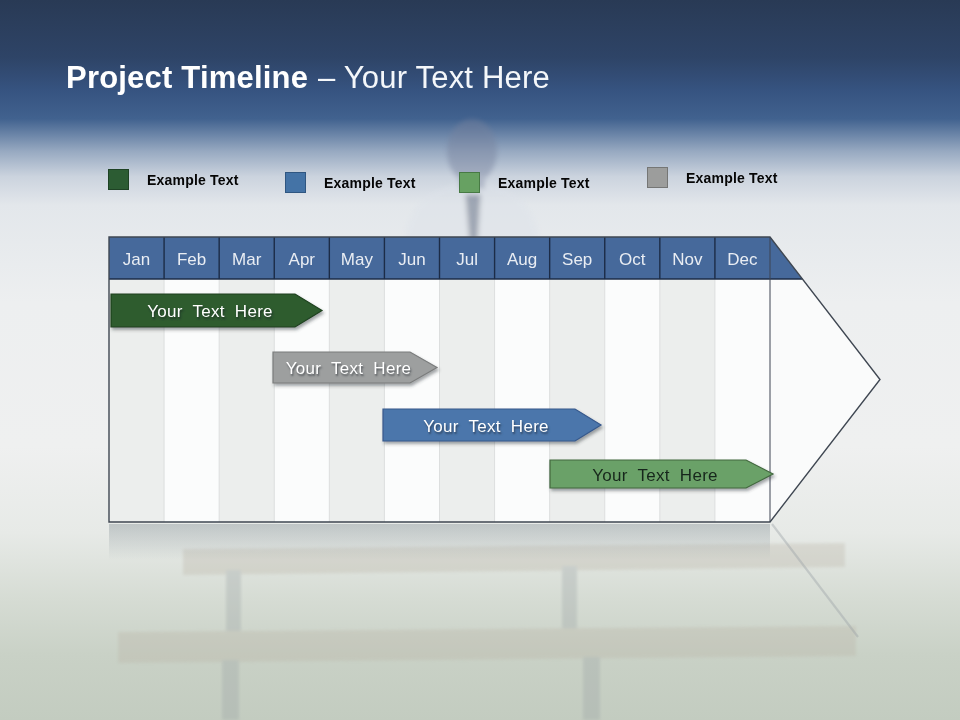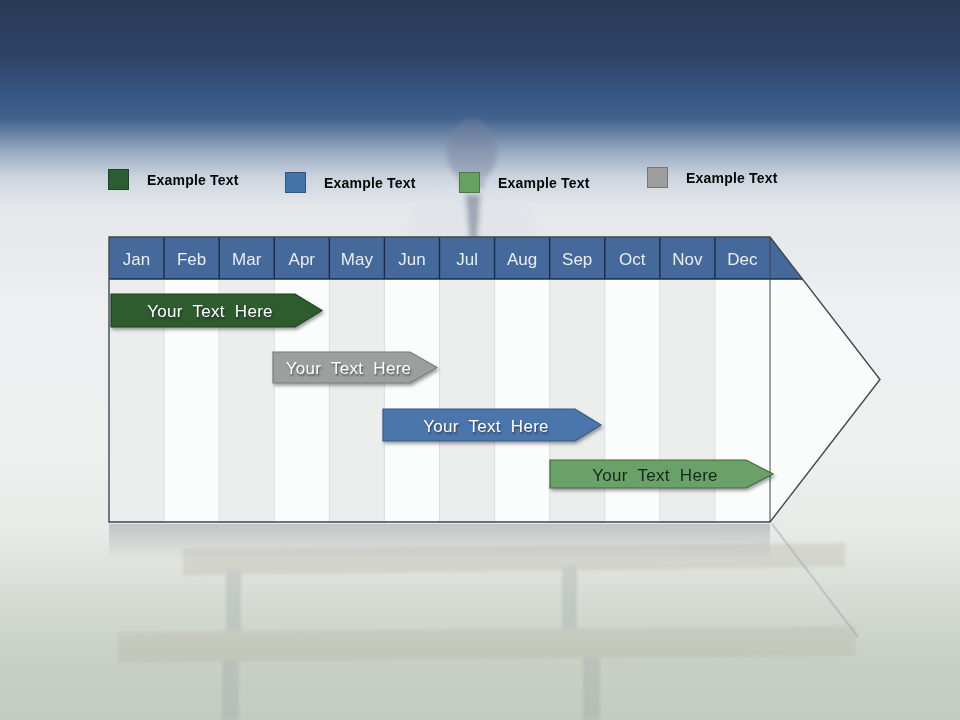--- a/index.html
+++ b/index.html
@@ -140,20 +140,23 @@
           <text x="655" y="475" text-anchor="middle" dominant-baseline="central" class="bar-label" fill="#17281C">Your Text Here</text>
         </g>
       </g>
 
     <g>
       <rect x="109" y="524" width="661" height="36" fill="url(#reflGrad)"></rect>
       <line x1="772" y1="524" x2="858" y2="637" stroke="#9AA1A6" stroke-width="2.2" opacity="0.4"></line>
     </g>
   </svg>
 
+  <div class="title">
+    <span class="bold">Project Timeline</span><span class="rest">– Your Text Here</span>
+  </div>
 
   <div id="legend">
       <div class="legend-item" style="left: 108px; top: 169px;">
         <span class="legend-swatch" style="background: rgb(44, 92, 51); border-color: rgb(30, 66, 36);"></span>
         <span class="legend-label">Example Text</span>
       </div>
       <div class="legend-item" style="left: 285px; top: 172px;">
         <span class="legend-swatch" style="background: rgb(68, 115, 166); border-color: rgb(47, 86, 129);"></span>
         <span class="legend-label">Example Text</span>
       </div>

